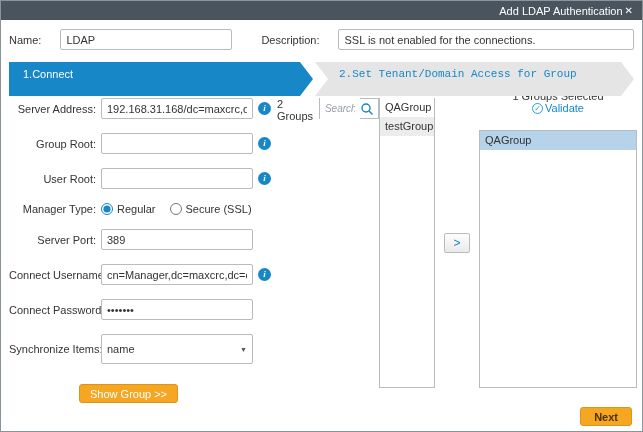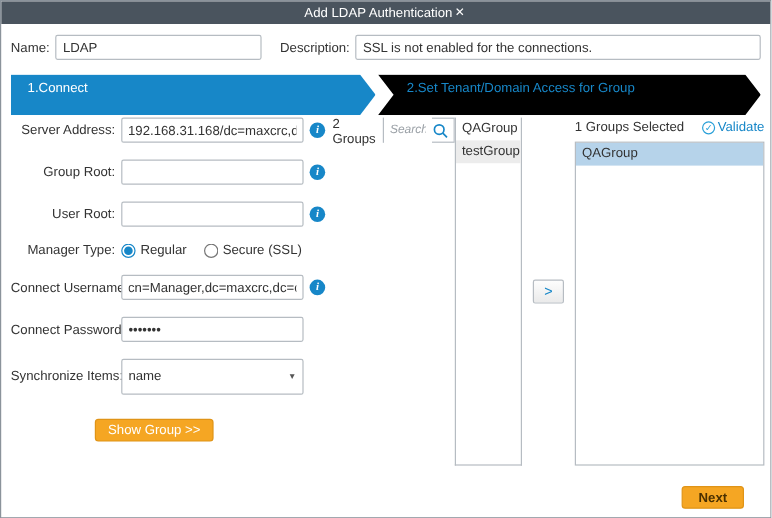--- a/index.html
+++ b/index.html
@@ -14,33 +14,33 @@
     width: 643px; height: 432px;
     border: 1px solid #8b939b;
     background: #fff;
     display: flex; flex-direction: column;
     overflow: hidden;
   }
   
   .titlebar {
     height: 19px; flex: 0 0 19px;
     background: #4a545e; color: #fff;
-    display: flex; align-items: center; justify-content: center;
+    display: flex; align-items: center; justify-content: flex-end;
     padding: 0 7px;
     font-size: 11px;
   }
   .titlebar .close {
     cursor: pointer; font-size: 10px; color: #fff; line-height: 1;
     padding: 1px 2px;
   }
   
   .toprow {
     display: flex; align-items: center;
     padding: 9px 8px 8px 8px;
-    gap: 5px;
+    gap: 19px;
   }
   .lbl { color: #333; white-space: nowrap; }
   input[type=text], input[type=password] {
     height: 21px;
     border: 1px solid #b6bcc2;
     border-radius: 2px;
     font-family: "Liberation Sans", sans-serif;
     font-size: 11px;
     padding: 0 5px;
     color: #333;
@@ -60,23 +60,24 @@
     line-height: 24px; font-size: 11px;
   }
   .step1 {
     left: 0; width: 304px;
     background: #1787c8; color: #fff;
     padding-left: 14px;
     clip-path: polygon(0 0, calc(100% - 13px) 0, 100% 50%, calc(100% - 13px) 100%, 0 100%);
   }
   .step2 {
     left: 306px; right: 0;
-    background: #000000; color: #1787c8;
+    background: #e5e5e5; color: #1787c8;
     padding-left: 24px;
     clip-path: polygon(0 0, calc(100% - 13px) 0, 100% 50%, calc(100% - 13px) 100%, 0 100%, 13px 50%);
+    font-family: Liberation Mono, monospace;
   }
   
   .content {
     display: flex; flex: 1 1 auto;
     padding: 2px 7px 0 8px;
   }
   .form-col { width: 268px; flex: 0 0 268px; }
   .form-row {
     display: flex; align-items: center;
     margin-bottom: 14px;
@@ -171,40 +172,40 @@
     cursor: pointer;
     font-family: "Liberation Sans", sans-serif;
   }
   
   .right-col {
     width: 158px; flex: 0 0 158px;
     display: flex; flex-direction: column;
     height: 290px;
   }
   .right-header {
-    height: 16px; margin-bottom: 4px;
-    display: flex; align-items: center; justify-content: space-between;
+    height: 16px; margin-bottom: 16px;
+    display: flex; align-items: center; justify-content: flex-end; flex-direction: column;
   }
   .validate-link {
     color: #1787c8; cursor: pointer;
     display: flex; align-items: center; gap: 2px;
   }
   .check-circle {
     width: 11px; height: 11px;
     border: 1px solid #2aa0d8; border-radius: 50%;
     color: #2aa0d8; font-size: 8px; line-height: 10px;
     text-align: center;
   }
   
   .footer {
     flex: 0 0 30px;
     position: relative;
   }
   .next-btn {
-    position: absolute; right: 22px; top: 4px;
+    position: absolute; right: 10px; top: 4px;
     color: #4a3000; padding: 0 13px;
     font-weight: bold;
   }
 </style>
 </head>
 <body>
 
 <div class="dialog">
 
   <div class="titlebar">
@@ -249,20 +250,24 @@
       <div class="form-row">
         <span class="flabel">Manager Type:</span>
         <span class="radio-group">
           <input type="radio" name="ctype" checked="" style="">
           <span class="rlabel">Regular</span>
           <input type="radio" name="ctype" style="">
           <span class="rlabel">Secure (SSL)</span>
         </span>
       </div>
 
+      <div class="form-row">
+        <span class="flabel">Server Port:</span>
+        <input type="text" value="389" style="">
+      </div>
 
       <div class="form-row">
         <span class="flabel">Connect Username:</span>
         <input type="text" value="cn=Manager,dc=maxcrc,dc=com" style="">
         <span class="info-icon">i</span>
       </div>
 
       <div class="form-row">
         <span class="flabel">Connect Password:</span>
         <input type="text" value="•••••••" style="">

